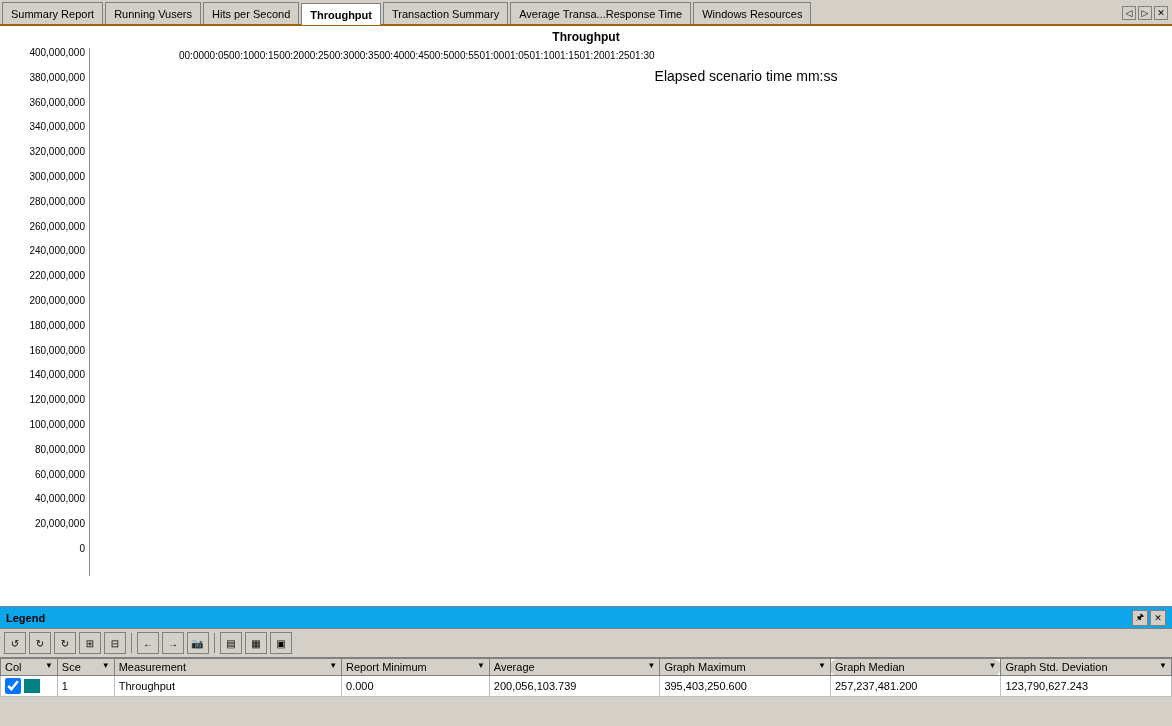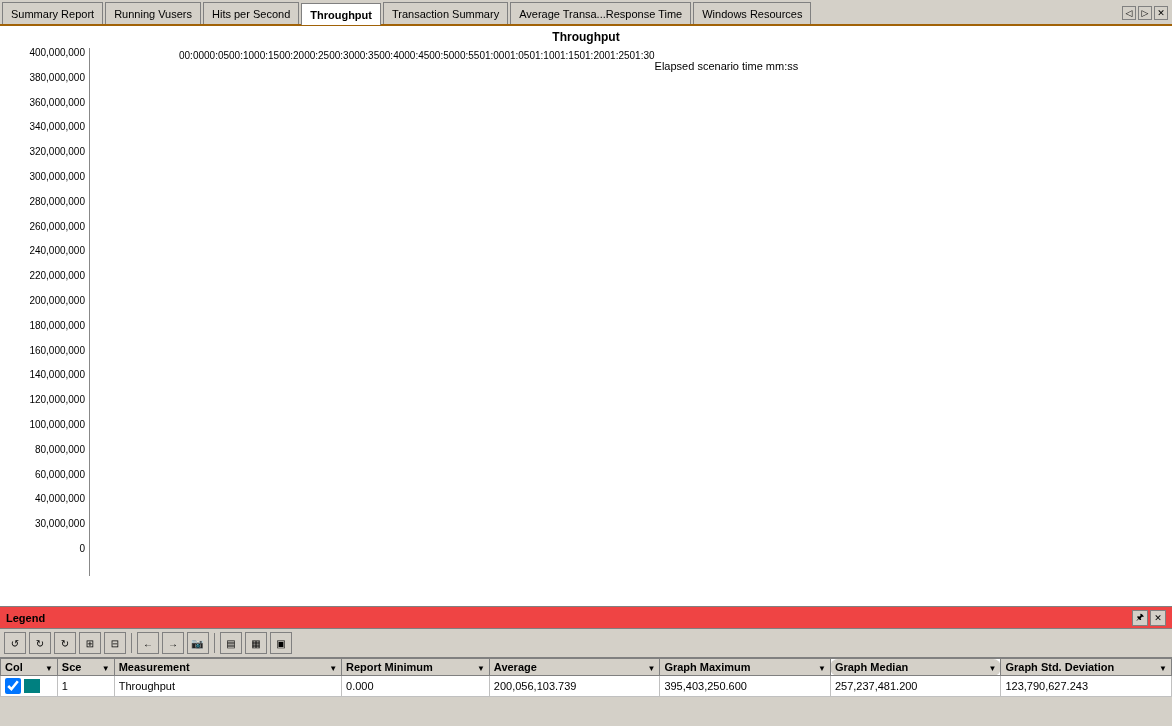--- a/index.html
+++ b/index.html
@@ -89,27 +89,27 @@
       border-bottom: 1px solid #888;
     }
     .chart-svg {
       width: 100%;
       height: 100%;
       position: absolute;
       top: 0; left: 0;
     }
     .x-title {
       text-align: center;
-      font-size: 11px;
-      margin-top: 12px;
+      font-size: 14px;
+      margin-top: 20px;
     }
 
     
     .legend-bar {
-      background: #ef4444;
+      background: #0ea5e9;
       border-top: 1px solid #808080;
       padding: 2px 6px;
       display: flex;
       align-items: center;
       justify-content: space-between;
       height: 22px;
     }
     .legend-title { font-weight: bold; font-size: 11px; }
     .legend-controls { display: flex; gap: 2px; }
     .legend-btn {
@@ -164,23 +164,22 @@
       white-space: nowrap;
       font-weight: normal;
     }
     .data-table td {
       border: 1px solid #c0c0c0;
       padding: 2px 4px;
       white-space: nowrap;
     }
     .th-inner {
       display: flex;
-      align-items: flex-end;
+      align-items: flex-start;
       justify-content: space-between;
-      font-weight: bold;
     }
     .dropdown-arrow {
       font-size: 8px;
       margin-left: 2px;
     }
     .col-checkbox { width: 16px; height: 16px; }
     .color-cell { width: 16px; height: 14px; background: #008080; }
   </style>
 </head>
 <body>
@@ -218,21 +217,21 @@
         <div class="y-label">220,000,000</div>
         <div class="y-label">200,000,000</div>
         <div class="y-label">180,000,000</div>
         <div class="y-label">160,000,000</div>
         <div class="y-label">140,000,000</div>
         <div class="y-label">120,000,000</div>
         <div class="y-label">100,000,000</div>
         <div class="y-label">80,000,000</div>
         <div class="y-label">60,000,000</div>
         <div class="y-label">40,000,000</div>
-        <div class="y-label">30,000,000</div>
+        <div class="y-label">20,000,000</div>
         <div class="y-label">0</div>
       </div>
 
       <div class="chart-plot-area">
         <svg class="chart-svg" viewBox="0 0 1060 490" preserveAspectRatio="none">
 
           <defs>
             <pattern id="hgrid" width="1060" height="23.33" patternUnits="userSpaceOnUse">
               <line x1="0" y1="23.33" x2="1060" y2="23.33" stroke="#d0d0d0" stroke-width="0.5"></line>
             </pattern>

